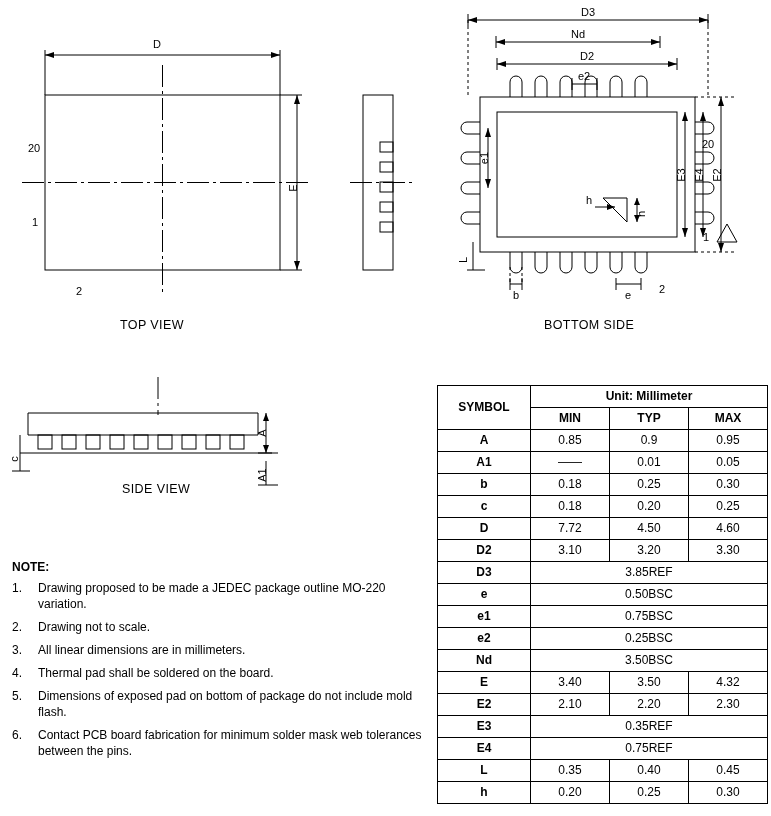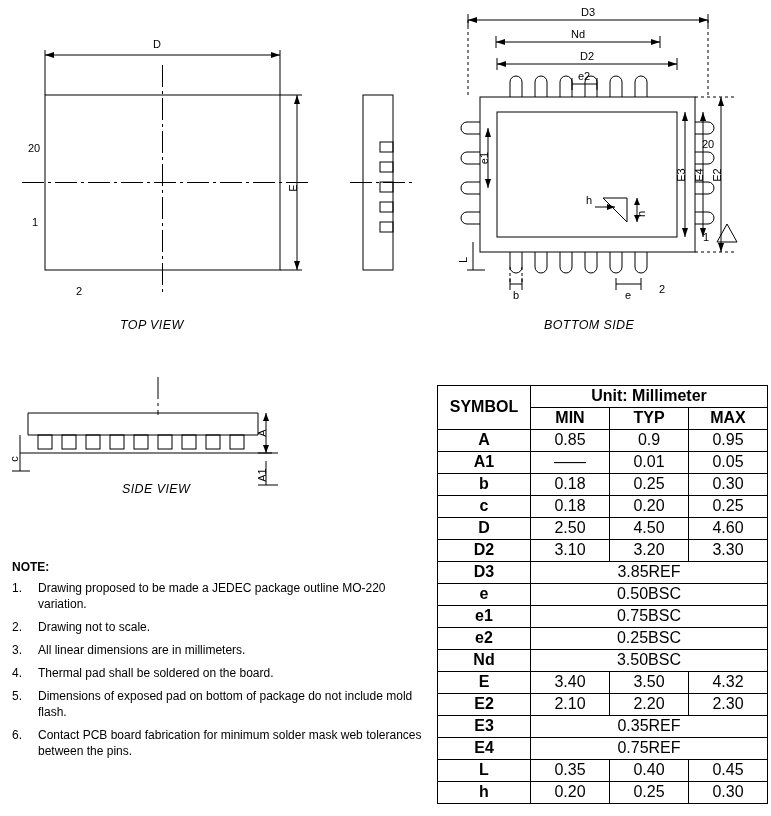--- a/index.html
+++ b/index.html
@@ -34,39 +34,38 @@
     line-height:16px;
     margin-bottom:7px;
   }
   #notes li .num{width:26px;flex:0 0 26px;}
   #notes li .txt{flex:1 1 auto;}
   
   #dimtable{
     position:absolute;
     left:437px;top:385px;
     border-collapse:collapse;
-    font-size:16px;
+    font-size:12px;
   }
   #dimtable td,#dimtable th{
     border:1px solid #000;
     text-align:center;
     padding:1px 0 2px 0;
     height:18px;
     font-weight:normal;
   }
   #dimtable .sym{width:92px;font-weight:bold;}
   #dimtable .val{width:78px;text-align:center;}
   #dimtable .hdr{font-weight:bold;}
   #dimtable .unit{font-weight:bold;}
   #dimtable .span3{}
   .viewlabel{
     position:absolute;
     font-size:12.5px;
     letter-spacing:.4px;
-    font-style:italic;
   }
 </style>
 </head>
 <body>
 
 <div class="stage">
 
   <svg style="position:absolute;left:10px;top:10px;" width="320" height="300" viewBox="0 0 320 300">
     <g stroke="#000" fill="none" stroke-width="1">
 
@@ -331,21 +330,21 @@
         <td class="val">0.30</td>
       </tr>
       <tr>
         <td class="sym">c</td>
         <td class="val">0.18</td>
         <td class="val">0.20</td>
         <td class="val">0.25</td>
       </tr>
       <tr>
         <td class="sym">D</td>
-        <td class="val">2.50</td>
+        <td class="val">7.72</td>
         <td class="val">4.50</td>
         <td class="val">4.60</td>
       </tr>
       <tr>
         <td class="sym">D2</td>
         <td class="val">3.10</td>
         <td class="val">3.20</td>
         <td class="val">3.30</td>
       </tr>
       <tr>

